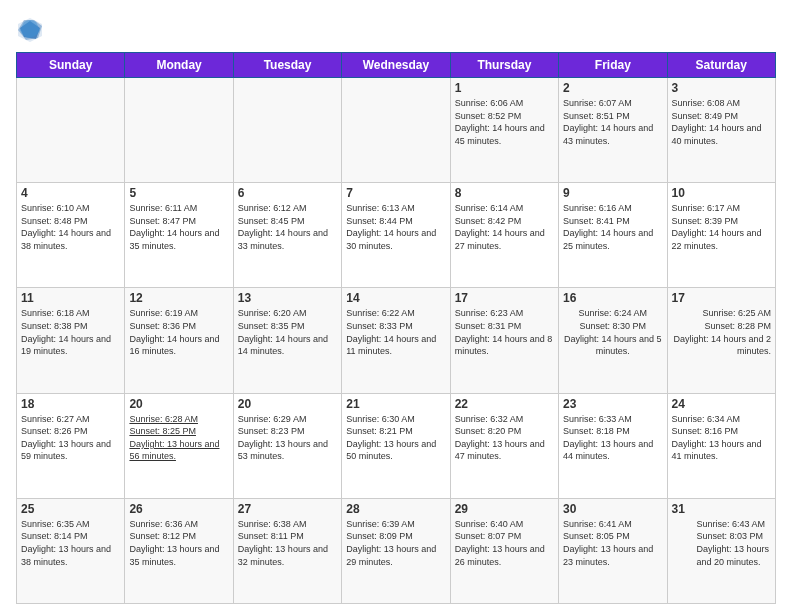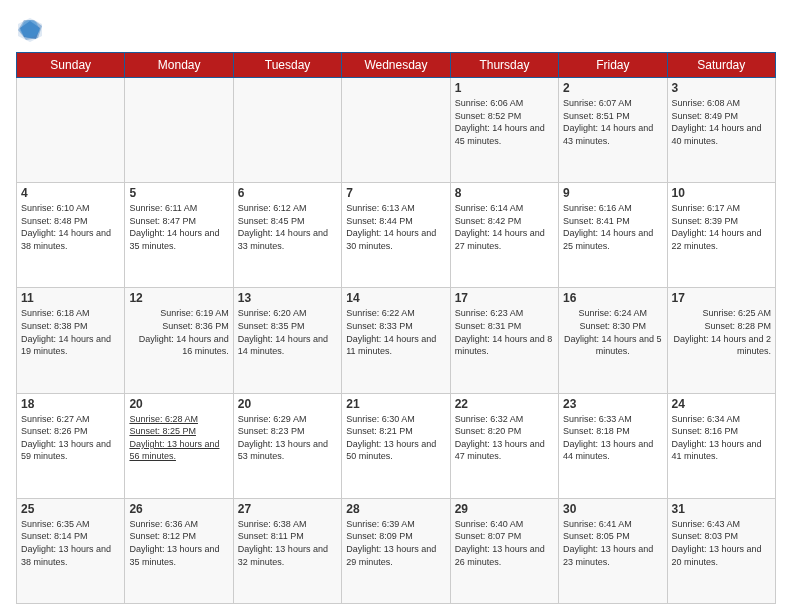--- a/index.html
+++ b/index.html
@@ -60,24 +60,24 @@
       font-size: 16px;
       color: #555;
     }
     .calendar {
       flex: 1;
       border-collapse: collapse;
       width: 100%;
       table-layout: fixed;
     }
     .calendar th {
-      background: #b91c1c;
+      background: #6d28d9;
       color: #fff;
       font-size: 12px;
-      font-weight: normal;
+      font-weight: bold;
       text-align: center;
       padding: 5px 18px;
       border: 1px solid #1a5a9a;
     }
     .calendar td {
       border: 1px solid #ccc;
       vertical-align: top;
       padding: 3px 4px;
       font-size: 9.5px;
       color: #333;
@@ -215,21 +215,21 @@
         </tr>
         <tr>
           <td>
             <span class="day-number">11</span>
             <div class="day-info" style="white-space: pre-line;">Sunrise: 6:18 AM
 Sunset: 8:38 PM
 Daylight: 14 hours and 19 minutes.</div>
           </td>
           <td>
             <span class="day-number">12</span>
-            <div class="day-info" style="white-space: pre-line; text-align: right;">Sunrise: 6:19 AM
+            <div class="day-info" style="white-space: pre-line;">Sunrise: 6:19 AM
 Sunset: 8:36 PM
 Daylight: 14 hours and 16 minutes.</div>
           </td>
           <td>
             <span class="day-number">13</span>
             <div class="day-info" style="white-space: pre-line;">Sunrise: 6:20 AM
 Sunset: 8:35 PM
 Daylight: 14 hours and 14 minutes.</div>
           </td>
           <td>
@@ -333,20 +333,20 @@
 Daylight: 13 hours and 26 minutes.</div>
           </td>
           <td>
             <span class="day-number">30</span>
             <div class="day-info" style="white-space: pre-line;">Sunrise: 6:41 AM
 Sunset: 8:05 PM
 Daylight: 13 hours and 23 minutes.</div>
           </td>
           <td>
             <span class="day-number">31</span>
-            <div class="day-info" style="white-space: pre-line;">Sunrise: 6:43 AM
+            <div class="day-info" style="white-space: pre-line; margin-left: 25px;">Sunrise: 6:43 AM
 Sunset: 8:03 PM
 Daylight: 13 hours and 20 minutes.</div>
           </td>
         </tr>
       </tbody>
   </table>
 </div>
 
 </body></html>

